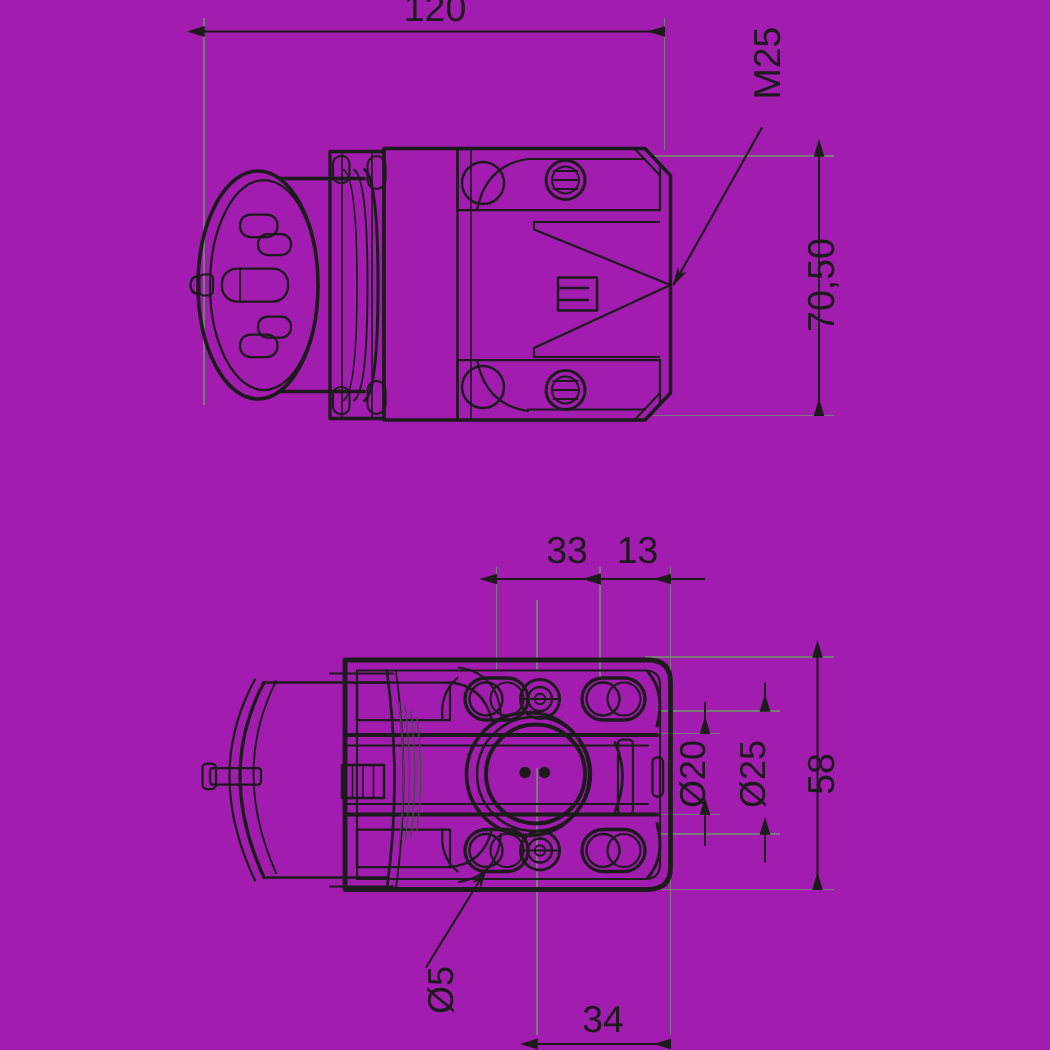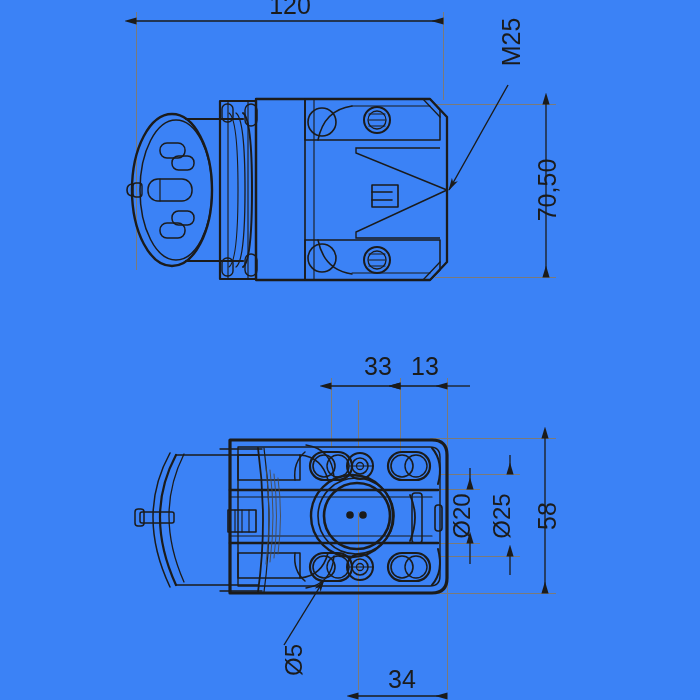--- a/index.html
+++ b/index.html
@@ -10,21 +10,21 @@
   body {
     width: 700px;
     height: 700px;
     overflow: hidden;
     font-family: "Liberation Sans", sans-serif;
   }
   #drawing-root {
     position: relative;
     width: 700px;
     height: 700px;
-    background: #3b82f6;
+    background: #a21caf;
   }
   svg.sheet {
     position: absolute;
     top: 0;
     left: 0;
     width: 700px;
     height: 700px;
     display: block;
   }
   .dimtext {

